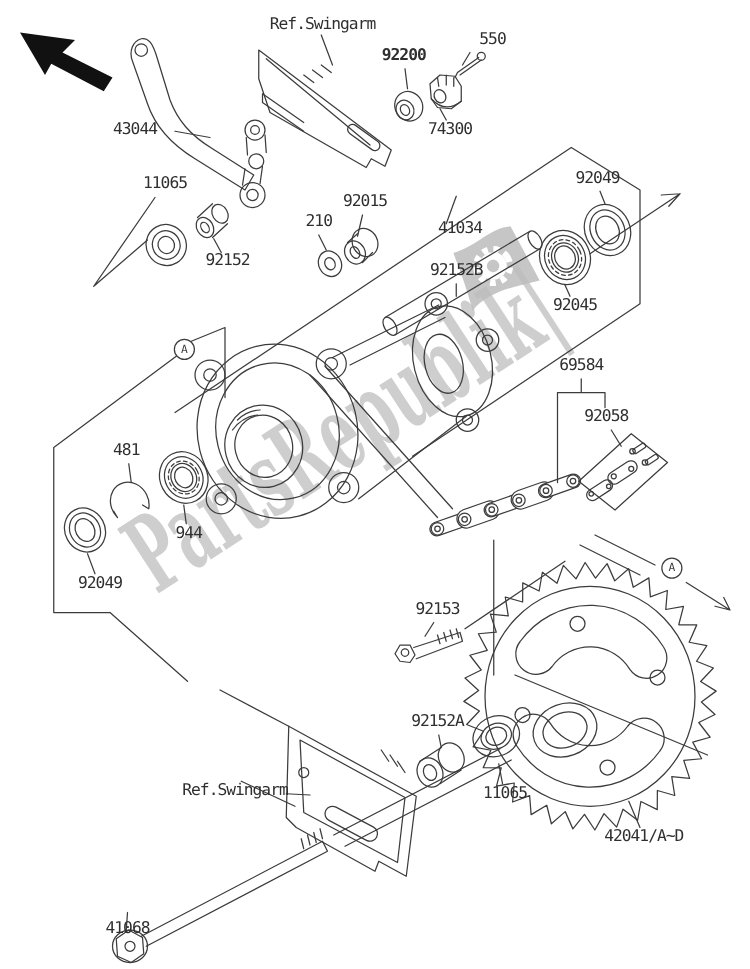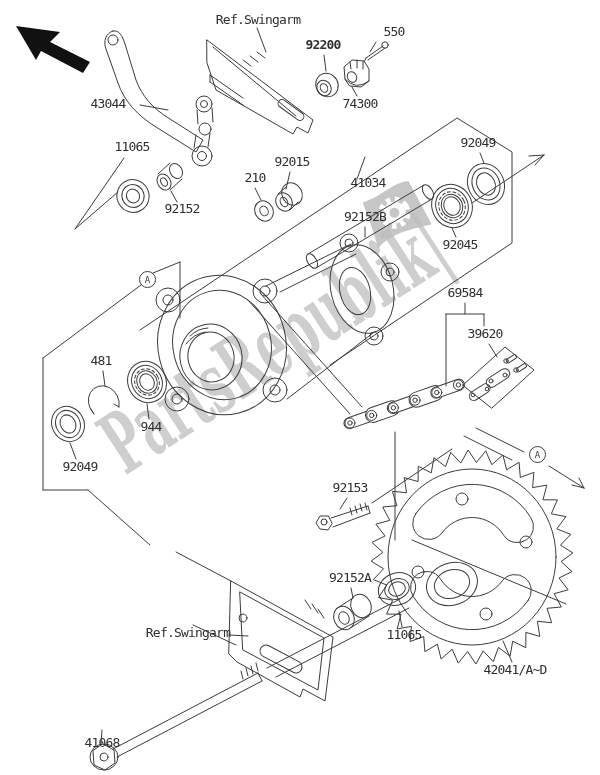--- a/index.html
+++ b/index.html
@@ -278,21 +278,21 @@
   <div class="lbl" style="left:255px;top:171px;">210</div>
   <div class="lbl" style="left:292px;top:155px;">92015</div>
   <div class="lbl" style="left:323px;top:38px;font-weight:bold;">92200</div>
   <div class="lbl" style="left:394px;top:25px;">550</div>
   <div class="lbl" style="left:360px;top:97px;">74300</div>
   <div class="lbl" style="left:368px;top:140px;margin-top:36px;">41034</div>
   <div class="lbl" style="left:478px;top:136px;">92049</div>
   <div class="lbl" style="left:365px;top:210px;">92152B</div>
   <div class="lbl" style="left:460px;top:238px;">92045</div>
   <div class="lbl" style="left:465px;top:286px;">69584</div>
-  <div class="lbl" style="left:485px;top:327px;">39620</div>
+  <div class="lbl" style="left:485px;top:327px;">92058</div>
   <div class="lbl" style="left:101px;top:354px;">481</div>
   <div class="lbl" style="left:151px;top:420px;">944</div>
   <div class="lbl" style="left:80px;top:460px;">92049</div>
   <div class="lbl" style="left:350px;top:481px;">92153</div>
   <div class="lbl" style="left:350px;top:571px;">92152A</div>
   <div class="lbl" style="left:404px;top:628px;">11065</div>
   <div class="lbl" style="left:188px;top:626px;">Ref.Swingarm</div>
   <div class="lbl" style="left:102px;top:713px;margin-top:23px;">41068</div>
   <div class="lbl" style="left:515px;top:663px;">42041/A~D</div>
 

